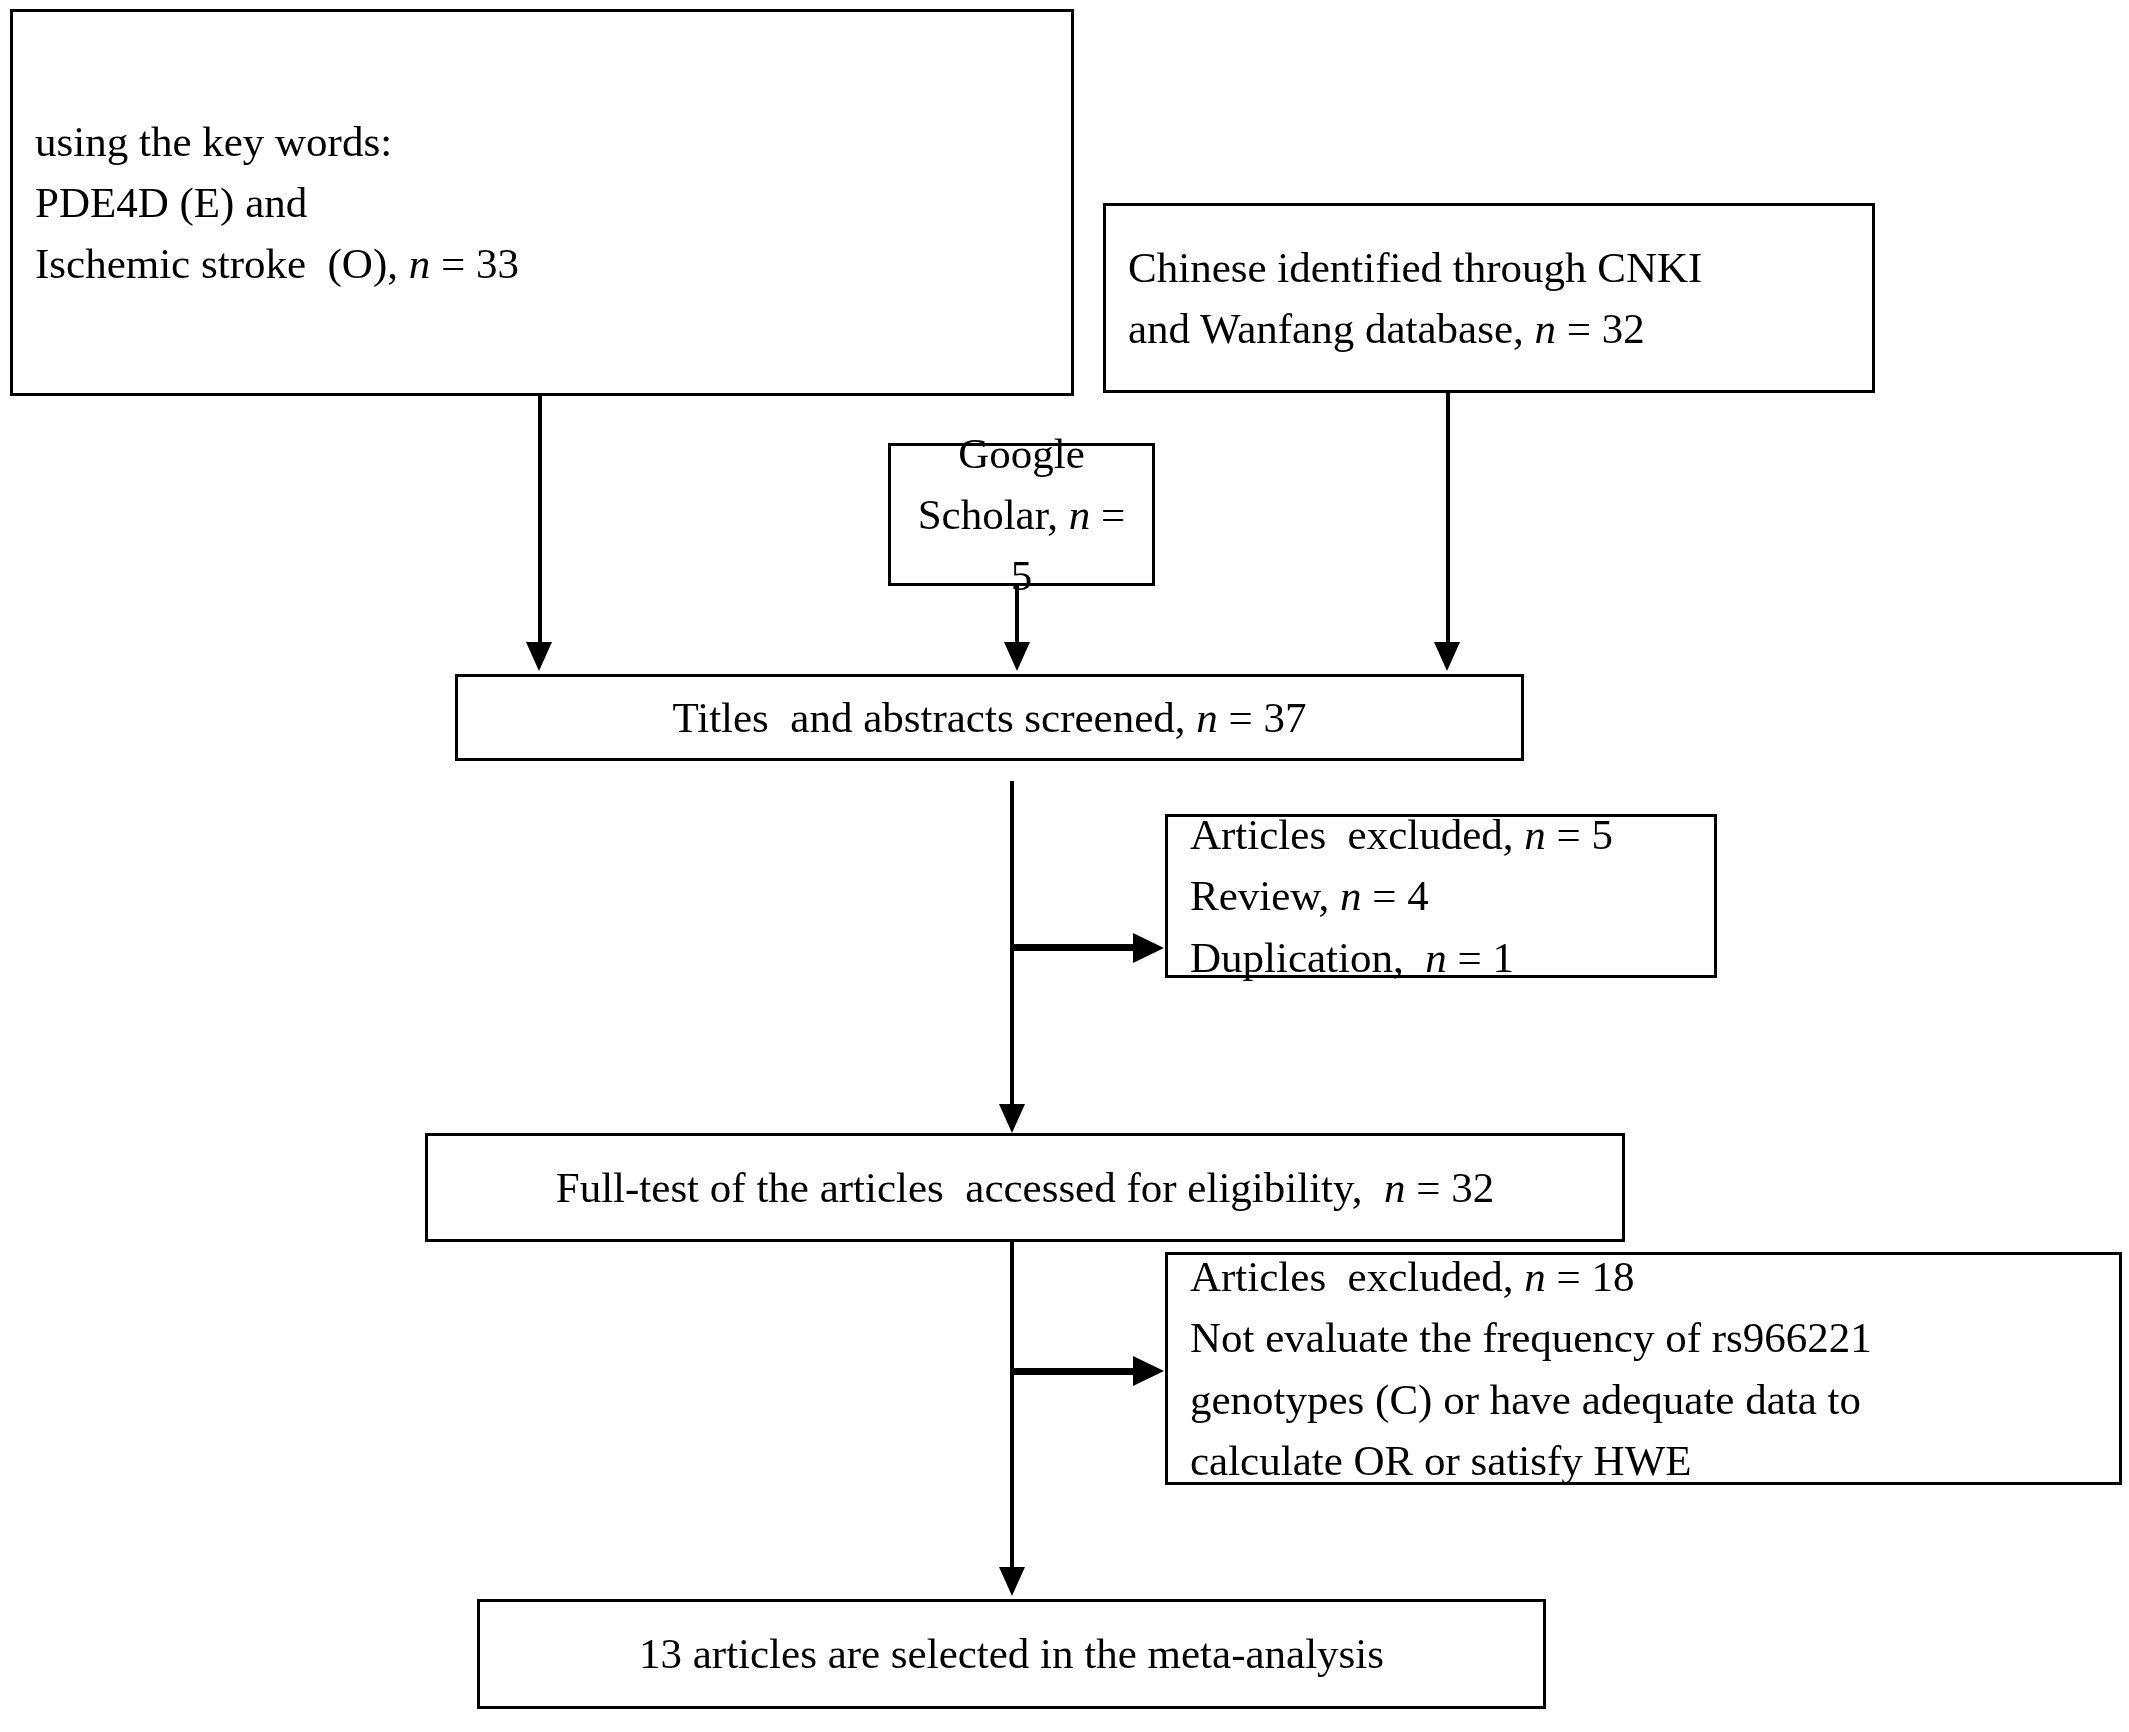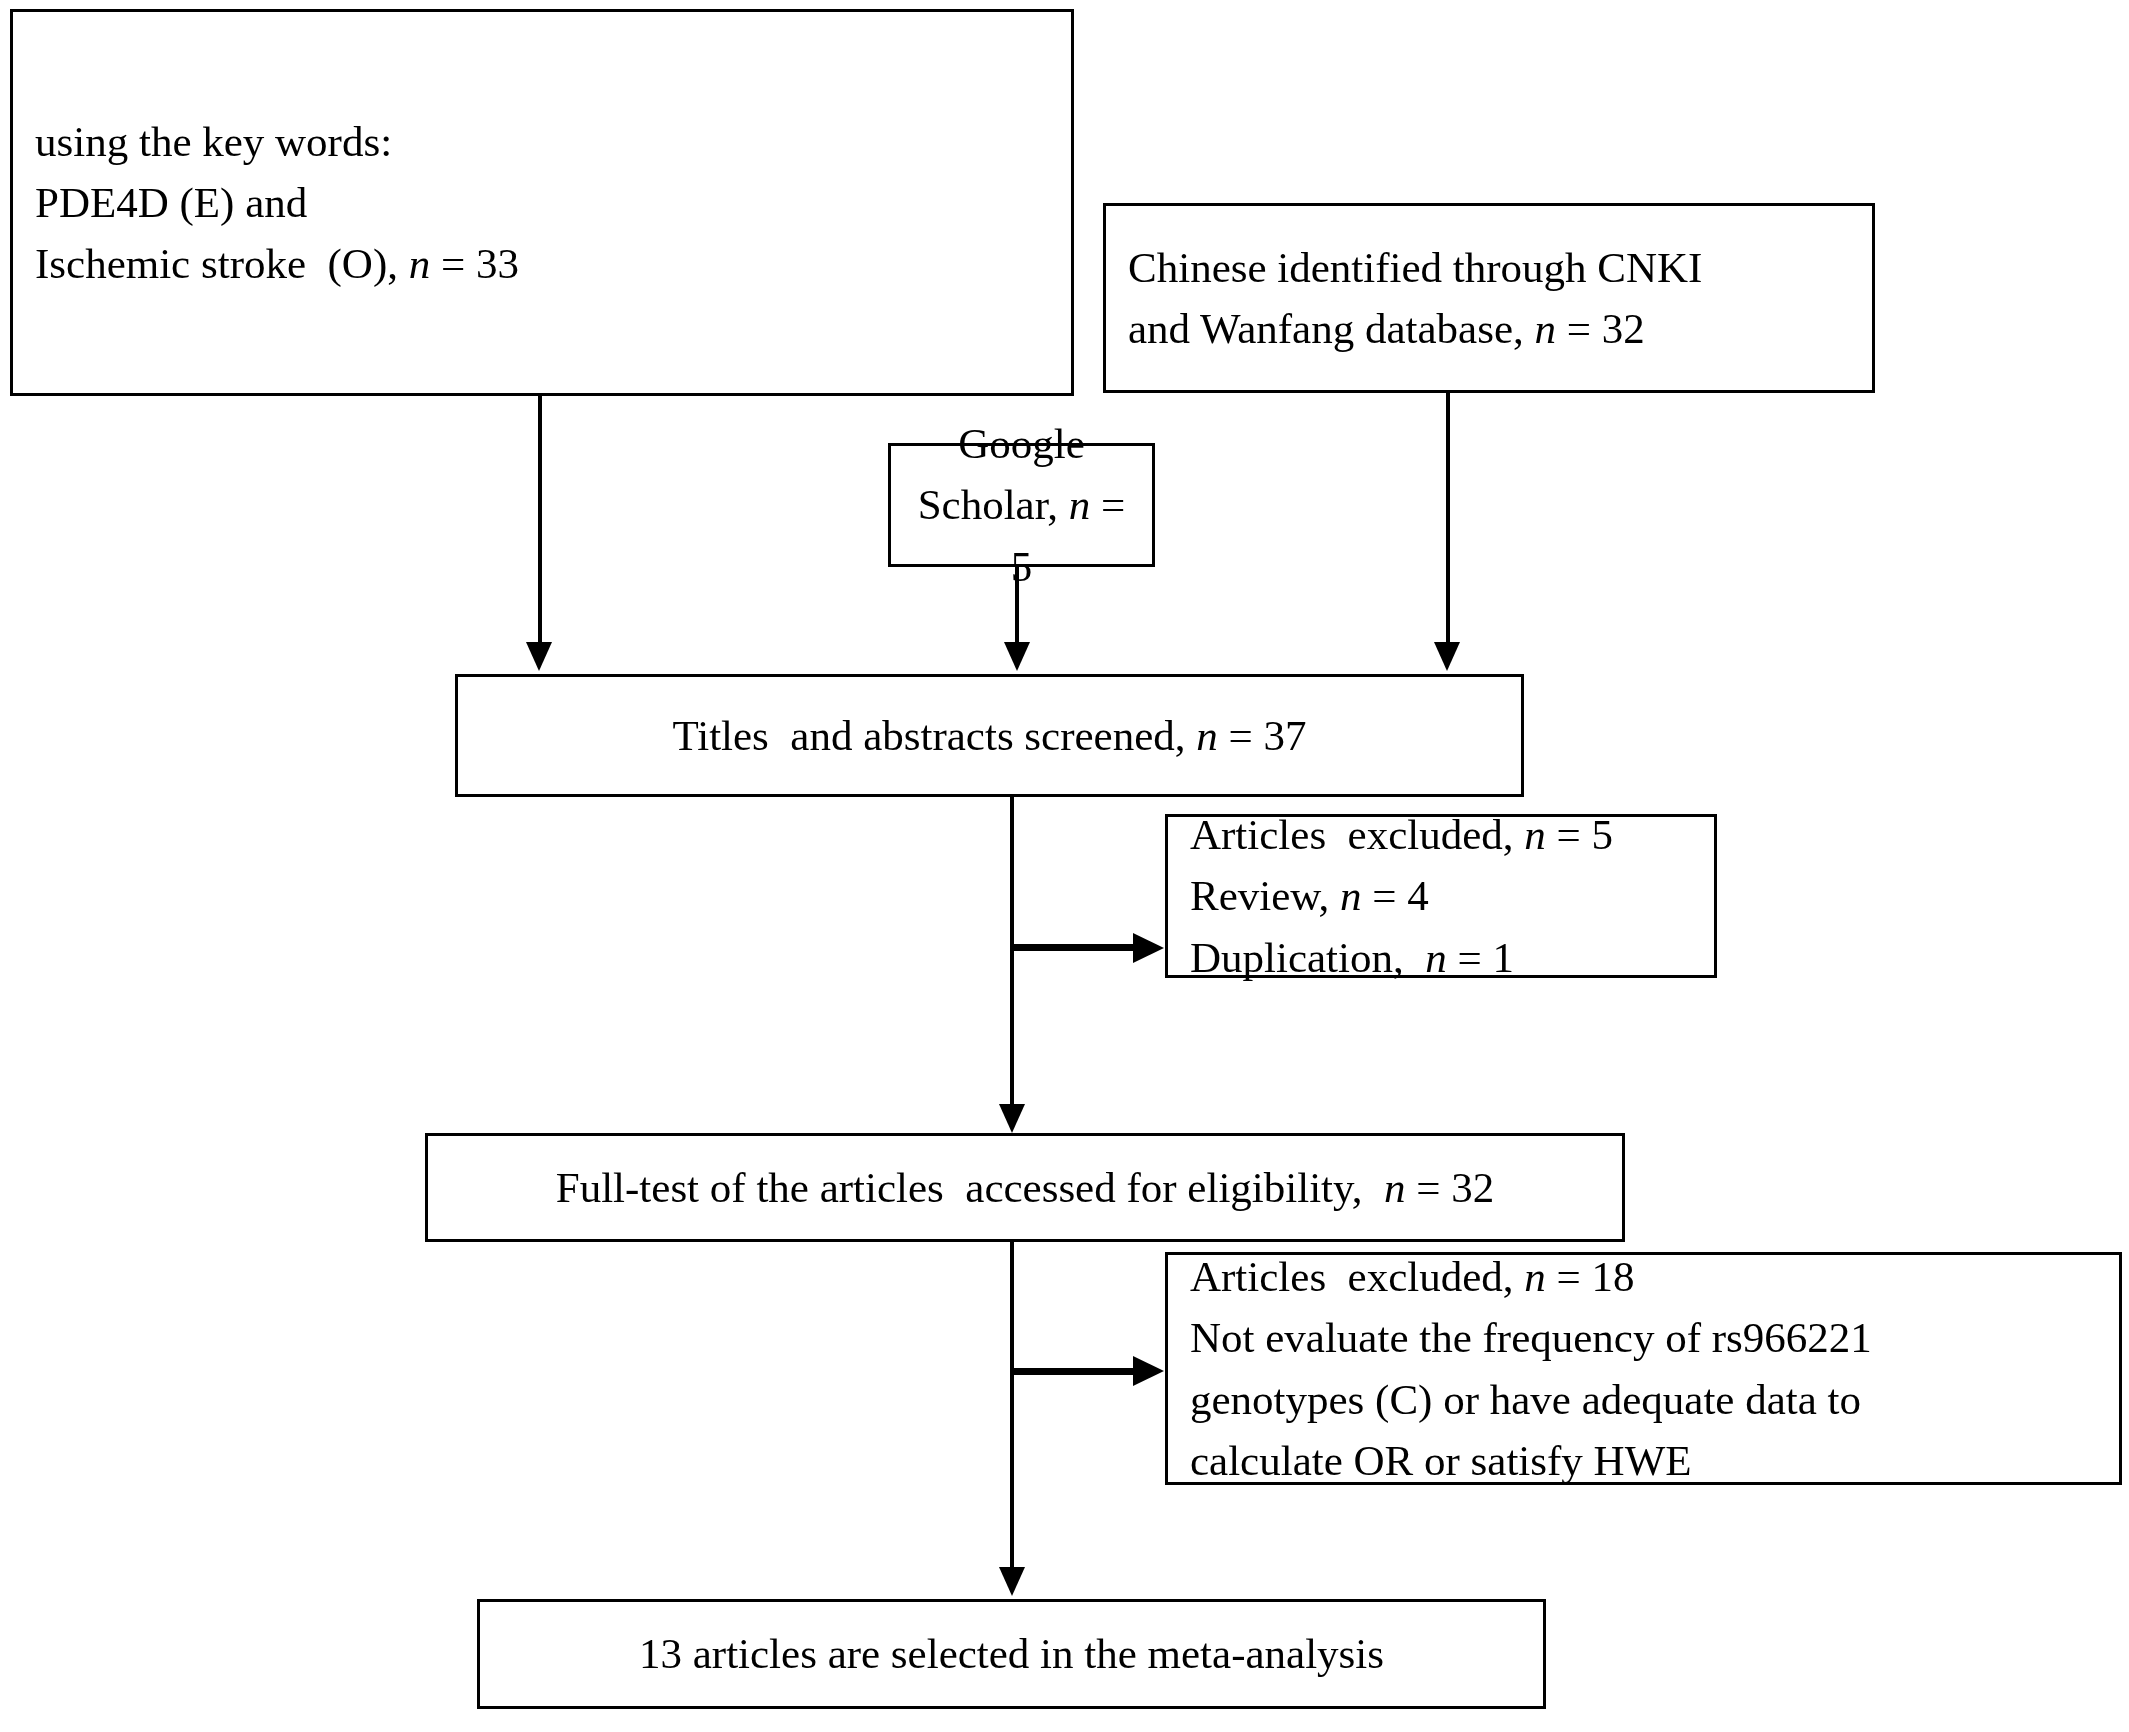--- a/index.html
+++ b/index.html
@@ -78,27 +78,27 @@
     </div>
   </div>
 
   <div class="box left" style="left:1103px; top:203px; width:772px; height:190px;">
     <div class="pad">
       <div>Chinese identified through CNKI</div>
       <div>and Wanfang database, <span class="ital">n</span> = 32</div>
     </div>
   </div>
 
-  <div class="box center" style="left:888px; top:443px; width:267px; height:124px;">
+  <div class="box center" style="left:888px; top:443px; width:267px; height:143px;">
     <div class="pad">
       <div>Google Scholar, <span class="ital">n</span> = 5</div>
     </div>
   </div>
 
-  <div class="box center" style="left:455px; top:674px; width:1069px; height:123px;">
+  <div class="box center" style="left:455px; top:674px; width:1069px; height:87px;">
     <div class="pad">
       <div>Titles&nbsp; and abstracts screened, <span class="ital">n</span> = 37</div>
     </div>
   </div>
 
   <div class="box left" style="left:1165px; top:814px; width:552px; height:164px;">
     <div class="pad">
       <div>Articles&nbsp; excluded, <span class="ital">n</span> = 5</div>
       <div>Review, <span class="ital">n</span> = 4</div>
       <div>Duplication,&nbsp; <span class="ital">n</span> = 1</div>

